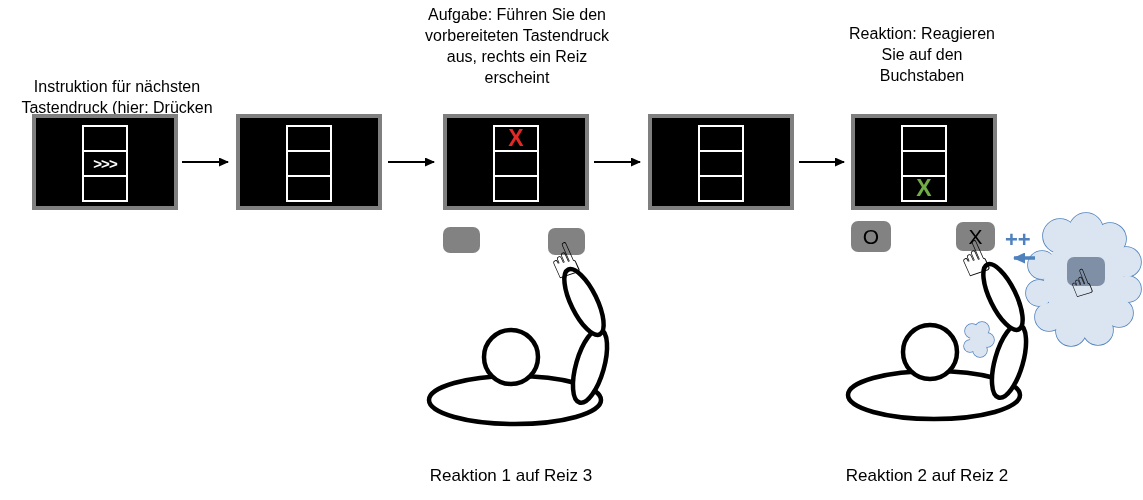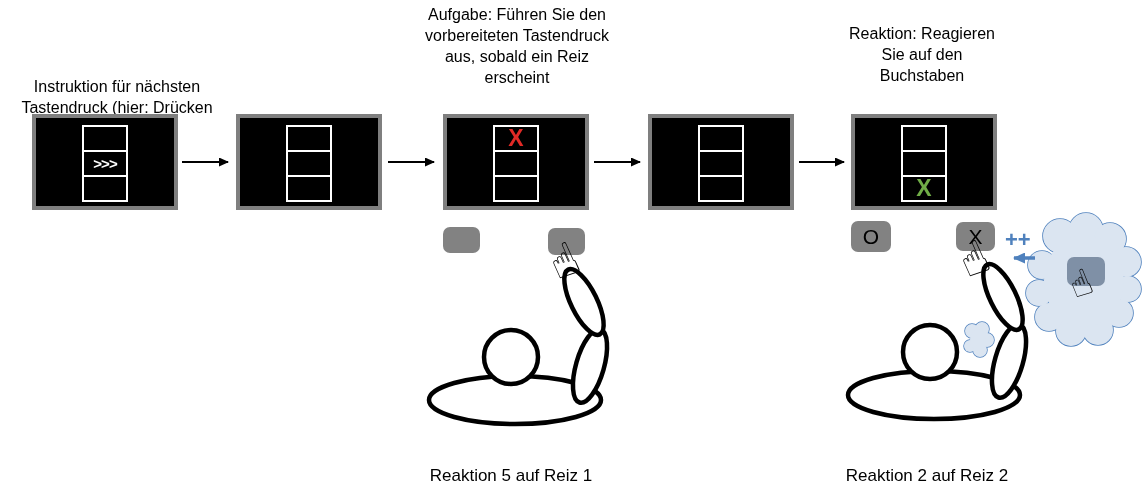--- a/index.html
+++ b/index.html
@@ -127,21 +127,21 @@
     </g>
 
     <line x1="1035" y1="258" x2="1014" y2="258" stroke="#4f81bd" stroke-width="3.5" marker-end="url(#ahBlue)"></line>
   </svg>
 
   <div class="cap cap-instruction">Instruktion für nächsten
 Tastendruck (hier: Drücken
 Sie gleich rechts)</div>
   <div class="cap cap-task1">Aufgabe: Führen Sie den
 vorbereiteten Tastendruck
-aus, sobald ein Reiz
+aus, rechts ein Reiz
 erscheint</div>
   <div class="cap cap-task2">Reaktion: Reagieren
 Sie auf den
 Buchstaben</div>
 
   <div class="screen s1">
     <div class="grid">
       <div class="cell">
           <span class="sym"></span>
         </div>
@@ -211,16 +211,16 @@
   <div class="key key-o">O</div>
   <div class="key key-x">X</div>
   <div class="key key-cloud"></div>
 
   <span class="hand hand-1">☝</span>
   <span class="hand hand-2">☝</span>
   <span class="hand hand-cloud">☝</span>
 
   <span class="reward">++</span>
 
-  <div class="cap cap-reaction cap-r1">Reaktion 5 auf Reiz 1</div>
+  <div class="cap cap-reaction cap-r1">Reaktion 1 auf Reiz 3</div>
   <div class="cap cap-reaction cap-r2">Reaktion 2 auf Reiz 2</div>
 
 </div>
 
 </body></html>

